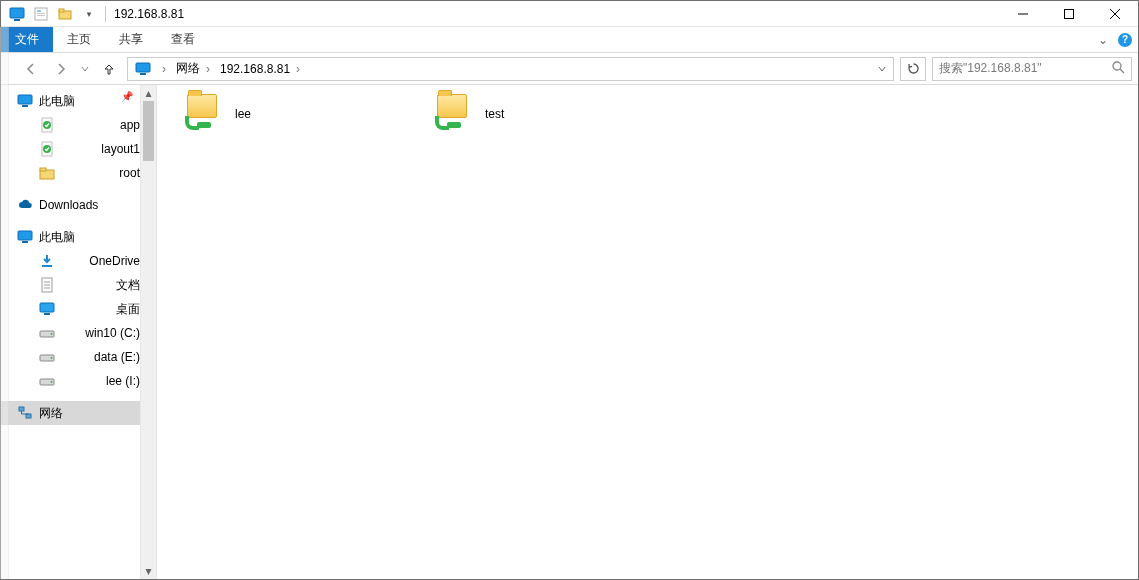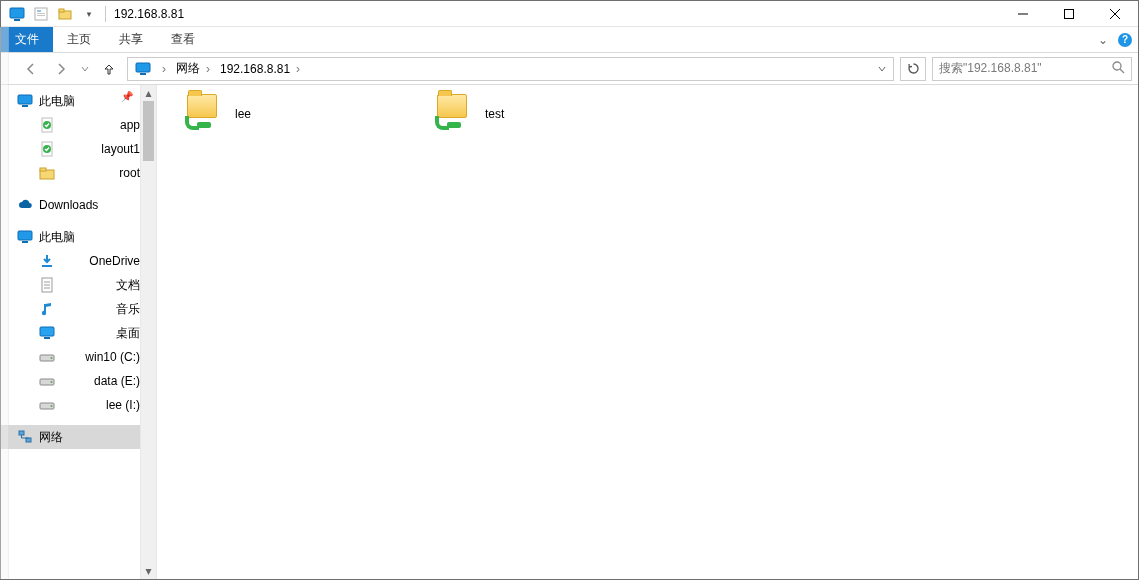--- a/index.html
+++ b/index.html
@@ -272,30 +272,20 @@
                 <line x1="5" y1="5" x2="11" y2="5" stroke="#9c9c9c"></line>
                 <line x1="5" y1="8" x2="11" y2="8" stroke="#9c9c9c"></line>
                 <line x1="5" y1="11" x2="11" y2="11" stroke="#9c9c9c"></line>
               </svg>
             </span>
             <span>文档</span>
           </div>
           <div class="node sub">
             <span class="ic">
               <svg width="16" height="16">
-                <path d="M6 3v8" stroke="#1e8ad6" stroke-width="2"></path>
-                <circle cx="5" cy="12" r="2.2" fill="#1e8ad6"></circle>
-                <path d="M6 3l6-1v3l-6 1" fill="#1e8ad6"></path>
-              </svg>
-            </span>
-            <span>音乐</span>
-          </div>
-          <div class="node sub">
-            <span class="ic">
-              <svg width="16" height="16">
                 <rect x="1" y="2" width="14" height="9" rx="1" fill="#29a3ef" stroke="#0d6db5"></rect>
                 <rect x="5" y="12" width="6" height="2" fill="#0d6db5"></rect>
               </svg>
             </span>
             <span>桌面</span>
           </div>
           <div class="node sub">
             <span class="ic">
               <svg width="16" height="16">
                 <rect x="1" y="6" width="14" height="6" rx="1" fill="#d8d8d8" stroke="#8a8a8a"></rect>

